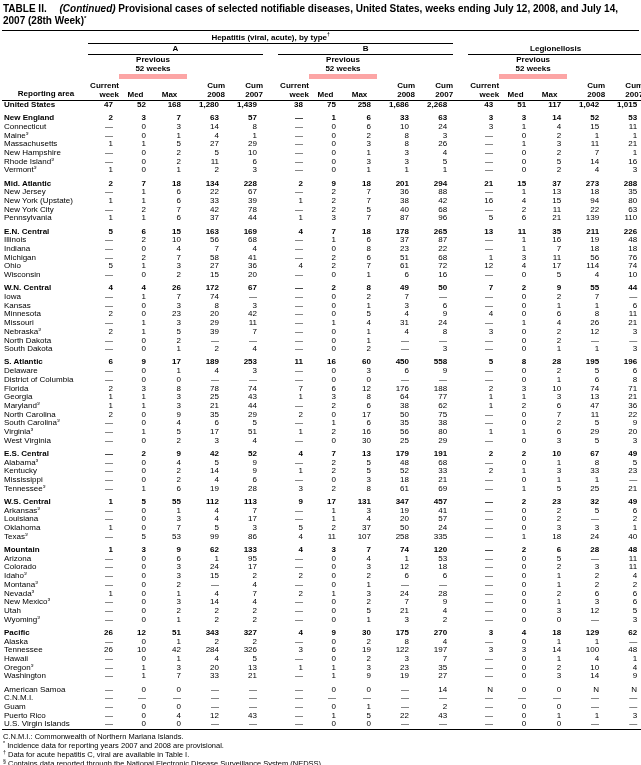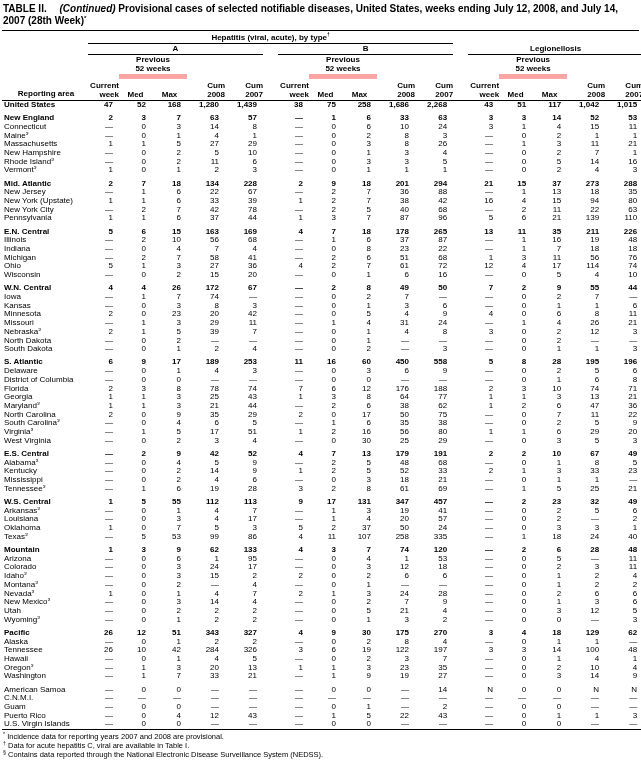--- a/index.html
+++ b/index.html
@@ -1453,18 +1453,19 @@
           <td class="num">—</td>
           <td class="num">0</td>
           <td class="num">0</td>
           <td class="num">—</td>
           <td class="num">—</td>
         </tr>
       </tbody>
   </table>
 
   <div class="footnotes">
+    <div>C.N.M.I.: Commonwealth of Northern Mariana Islands.</div>
     <div class="fn-sym"><sup><span>*</span></sup> <span>Incidence data for reporting years 2007 and 2008 are provisional.</span></div>
     <div class="fn-sym"><sup><span>†</span></sup> <span>Data for acute hepatitis C, viral are available in Table I.</span></div>
     <div class="fn-sym"><sup><span>§</span></sup> <span>Contains data reported through the National Electronic Disease Surveillance System (NEDSS).</span></div>
   </div>
 
 </div>
 
 </body></html>

